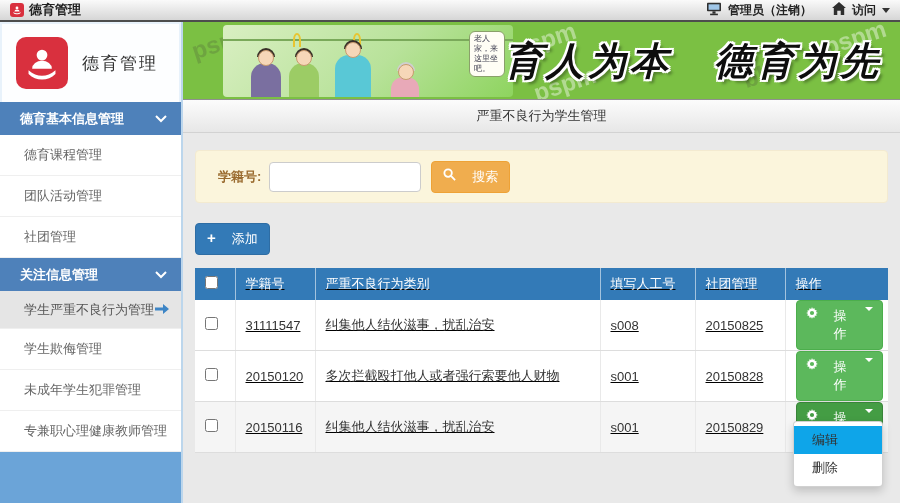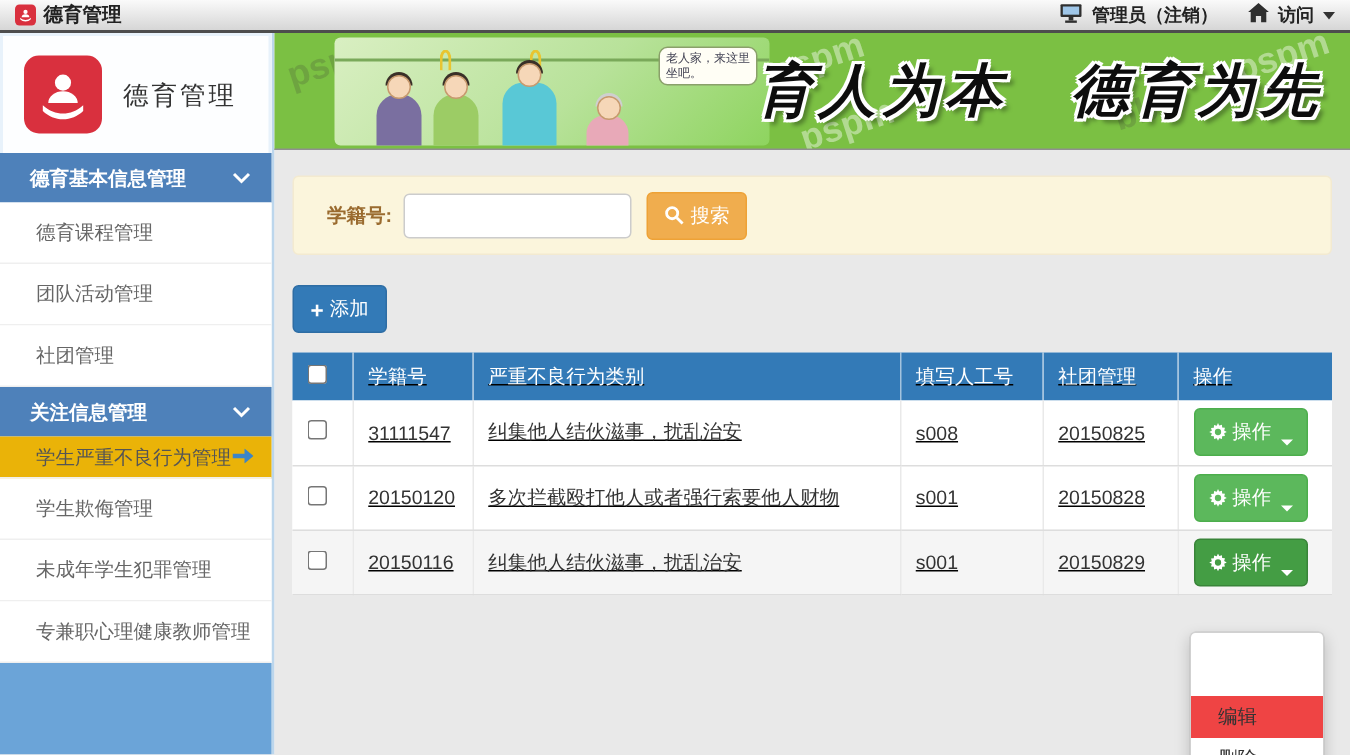--- a/index.html
+++ b/index.html
@@ -20,55 +20,55 @@
   
   .sidebar { width:183px; background:#fff; border-right:2px solid #bcd6ec; display:flex; flex-direction:column; }
   .logo-area { height:80px; background:#fdfeff; display:flex; align-items:center; gap:14px; padding-left:14px; border:2px solid #e8f2fb; border-bottom:none; }
   .logo-icon { width:52px; height:52px; border-radius:10px; background:#d9303e; display:flex; align-items:center; justify-content:center; }
   .logo-text { font-size:17px; color:#333; font-family:"Liberation Serif", serif; letter-spacing:2px; }
   .nav-header { height:33px; background:#4e81ba; color:#fff; font-size:13px; font-weight:bold;
     display:flex; align-items:center; padding:0 14px 0 20px; cursor:pointer; }
   .nav-header .chev { margin-left:auto; }
   .nav-item { height:41px; background:#fff; color:#666; font-size:13px; display:flex; align-items:center;
     padding:0 12px 0 24px; border-bottom:1px solid #efefef; cursor:pointer; }
-  .nav-item.active { background:#eab308; color:#555; height:28px;text-align:center; }
+  .nav-item.active { background:#e5e5e5; color:#555; height:38px;text-align:center; }
   .nav-item .go-arrow { margin-left:auto; }
   .sidebar-fill { flex:1; background:#6ba4d8; }
 
   
   .content { flex:1; display:flex; flex-direction:column; background:#e9e9e9; }
 
   
   .banner { position:relative; height:78px; background:#7bc043; overflow:hidden; border-bottom:1px solid #8f8f8f; }
   .wm { position:absolute; font-size:24px; font-weight:bold; transform:rotate(-18deg); pointer-events:none; }
   .wm.light { color:rgba(255,255,255,.42); }
   .wm.dark { color:rgba(80,100,60,.30); }
   .cartoon { position:absolute; left:40px; top:3px; width:290px; height:72px;
     background:linear-gradient(135deg,#d9efc2,#b8e29a 55%,#8ed45f); border-radius:4px; overflow:hidden; }
   .busline { position:absolute; left:0; right:0; top:14px; height:2px; background:#7aa95a; }
   .hook { position:absolute; top:8px; width:8px; height:14px; border:2px solid #e8c531; border-radius:50% 50% 0 0; border-bottom:none; }
   .person { position:absolute; bottom:-6px; width:30px; height:40px; border-radius:14px 14px 0 0; }
   .head { position:absolute; top:-13px; left:7px; width:16px; height:16px; border-radius:50%; background:#f6d7b8; border:1px solid #c79a6e; }
   .hair { position:absolute; top:-15px; left:6px; width:18px; height:9px; border-radius:9px 9px 0 0; background:#3a3028; }
   .bubble { position:absolute; right:8px; top:6px; background:#fffef5; border:1px solid #8aa06a; border-radius:6px;
-    font-size:8px; color:#445; padding:2px 4px; line-height:1.25; width:66px; }
+    font-size:8px; color:#445; padding:2px 4px; line-height:1.25; width:36px; }
   .slogan { position:absolute; right:18px; top:50%; transform:translateY(-50%);
     font-family:"DejaVu Serif", serif; font-style:italic; font-weight:bold; font-size:38px; color:#0d0d0d; letter-spacing:4px; white-space:nowrap;
     text-shadow:-2px -2px 0 #fff, 2px -2px 0 #fff, -2px 2px 0 #fff, 2px 2px 0 #fff, 0 -2px 0 #fff, 0 2px 0 #fff, -2px 0 0 #fff, 2px 0 0 #fff, 4px 4px 3px rgba(0,0,0,.35); }
 
   
   .page-title-bar { height:33px; background:linear-gradient(#fcfcfc,#e7e7e7); border-bottom:1px solid #d2d2d2;
     display:flex; align-items:center; justify-content:center; font-size:13px; color:#333; }
 
   
   .search-panel { margin:17px 12px 0 12px; background:#fbf5dc; border:1px solid #f3ead0; border-radius:4px;
     height:53px; display:flex; align-items:center; padding-left:22px; gap:8px; }
   .search-label { font-size:13px; font-weight:bold; color:#9a6b2f; }
   .search-input { width:152px; height:30px; border:1px solid #ccc; border-radius:4px; padding:0 8px; font-size:13px; background:#fff; }
-  .btn { display:inline-flex; align-items:flex-end; gap:4px; border-radius:4px; color:#fff; font-size:13px;
+  .btn { display:inline-flex; align-items:flex-start; gap:16px; border-radius:4px; color:#fff; font-size:13px;
     padding:6px 11px; cursor:pointer; border:1px solid transparent; }
   .btn-search { background:#f0ad4e; border-color:#eea236; margin-left:2px; }
   .btn-add { background:#337ab7; border-color:#2e6da4; margin:20px 0 0 12px; align-self:flex-start; }
   .plus-glyph { font-weight:bold; font-size:15px; line-height:1; }
 
   
   .table-wrap { margin:13px 12px 0 12px; background:#fff;text-decoration:underline; }
   table { border-collapse:collapse; width:693px; table-layout:fixed; font-size:13px; }
   col.c-check { width:40px; } col.c-sid { width:80px; } col.c-beh { width:285px; }
   col.c-writer { width:95px; } col.c-date { width:90px; } col.c-op { width:103px; }
@@ -80,21 +80,21 @@
   tbody tr.hovered td { background:#f5f5f5; }
   .btn-op { background:#5cb85c; border-color:#4cae4c; padding:6px 9px; }
   .btn-op.open { background:#449d44; border-color:#398439; }
   .caret-sm { width:0; height:0; border-left:4px solid transparent; border-right:4px solid transparent; border-top:4px solid #fff; display:inline-block; margin-left:2px; }
 
   
   .dropdown-menu { position:absolute; left:793px; top:421px; width:90px; background:#fff;
     border:1px solid rgba(0,0,0,.18); border-radius:4px; box-shadow:0 4px 10px rgba(0,0,0,.18);
     padding:4px 0; z-index:50; }
   .dropdown-item { font-size:13px; color:#333; padding:5px 18px; cursor:pointer; }
-  .dropdown-item.hover { background:#ef4444;margin-top:38px; }
+  .dropdown-item.hover { background:#0ea5e9; }
 
   input[type=checkbox] { width:13px; height:13px; cursor:pointer; }
 </style>
 </head>
 <body>
 
 <div class="topbar">
   <div class="topbar-left">
     <span class="mini-logo">
       <svg width="10" height="10" viewBox="0 0 24 24" fill="#fff">
@@ -215,20 +215,21 @@
         <div class="person" style="left:168px; width:28px; height:26px; background:#e8a9b8; border-radius:12px 12px 0 0;">
             <span class="hair" style="background:#cfcfcf;"></span>
             <span class="head"></span>
           </div>
         <div class="bubble">老人家，来这里坐吧。</div>
       </div>
 
       <div class="slogan">育人为本　德育为先</div>
     </div>
 
+    <div class="page-title-bar">严重不良行为学生管理</div>
 
     <div class="search-panel">
       <label class="search-label">学籍号:</label>
       <input class="search-input" type="text" value="" style="">
       <button class="btn btn-search">
         <span>
           <svg width="13" height="13" viewBox="0 0 14 14" fill="none" stroke="#fff" stroke-width="2">
               <circle cx="5.5" cy="5.5" r="4"></circle>
               <line x1="8.8" y1="8.8" x2="13" y2="13"></line>
             </svg>

